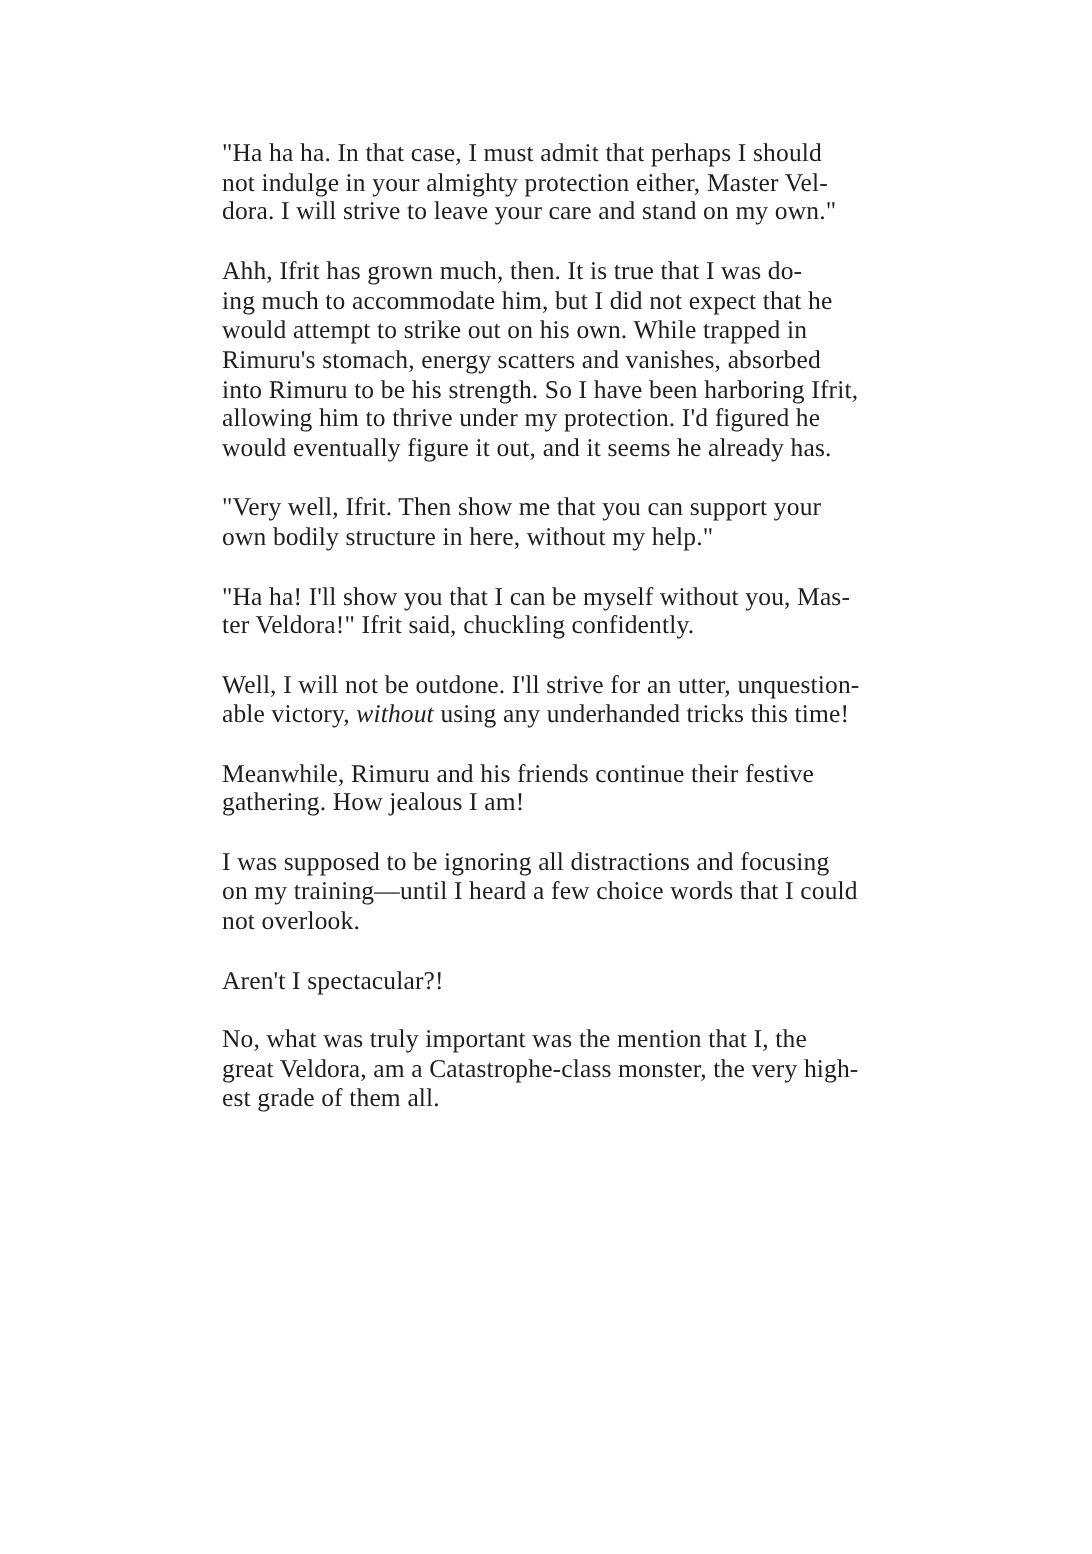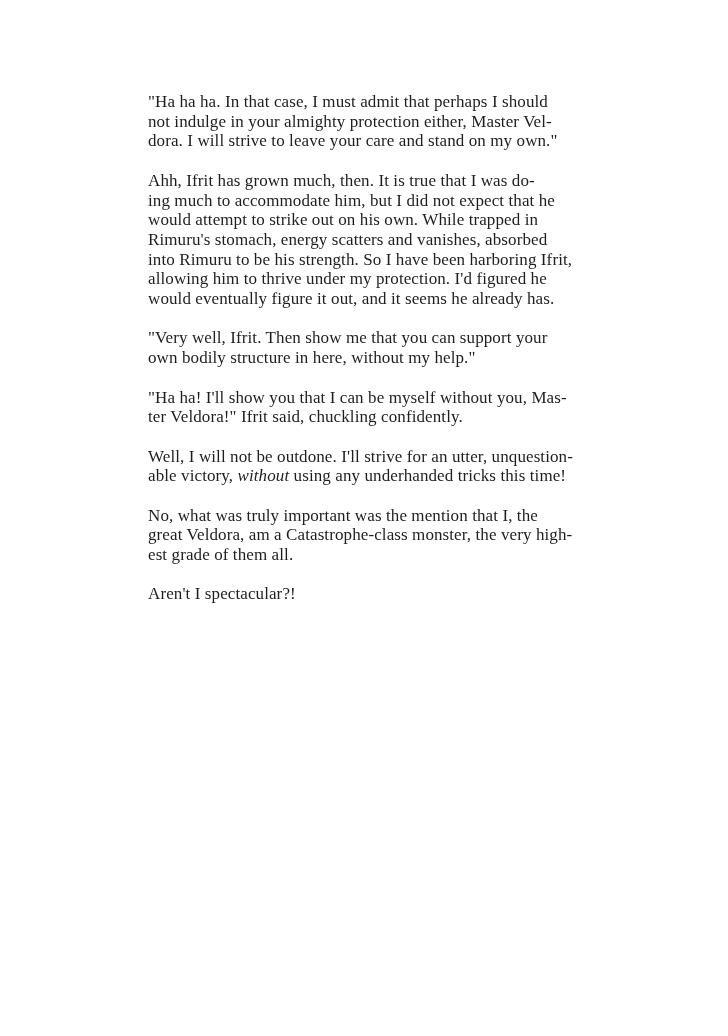--- a/index.html
+++ b/index.html
@@ -40,16 +40,18 @@
 </head>
 <body>
 
 <div class="page">
   <div class="page-text" style="color: rgb(30, 30, 30);">
       <p>"Ha ha ha. In that case, I must admit that perhaps I should<br>not indulge in your almighty protection either, Master Vel-<br>dora. I will strive to leave your care and stand on my own."</p>
       <p>Ahh, Ifrit has grown much, then. It is true that I was do-<br>ing much to accommodate him, but I did not expect that he<br>would attempt to strike out on his own. While trapped in<br>Rimuru's stomach, energy scatters and vanishes, absorbed<br>into Rimuru to be his strength. So I have been harboring Ifrit,<br>allowing him to thrive under my protection. I'd figured he<br>would eventually figure it out, and it seems he already has.</p>
       <p>"Very well, Ifrit. Then show me that you can support your<br>own bodily structure in here, without my help."</p>
       <p>"Ha ha! I'll show you that I can be myself without you, Mas-<br>ter Veldora!" Ifrit said, chuckling confidently.</p>
       <p>Well, I will not be outdone. I'll strive for an utter, unquestion-<br>able victory, <em>without</em> using any underhanded tricks this time!</p>
+      <p>Meanwhile, Rimuru and his friends continue their festive<br>gathering. How jealous I am!</p>
+      <p>I was supposed to be ignoring all distractions and focusing<br>on my training—until I heard a few choice words that I could<br>not overlook.</p>
+      <p>Aren't I spectacular?!</p>
       <p>No, what was truly important was the mention that I, the<br>great Veldora, am a Catastrophe-class monster, the very high-<br>est grade of them all.</p>
-      <p>Aren't I spectacular?!</p>
     </div>
 </div>
 
 </body></html>

